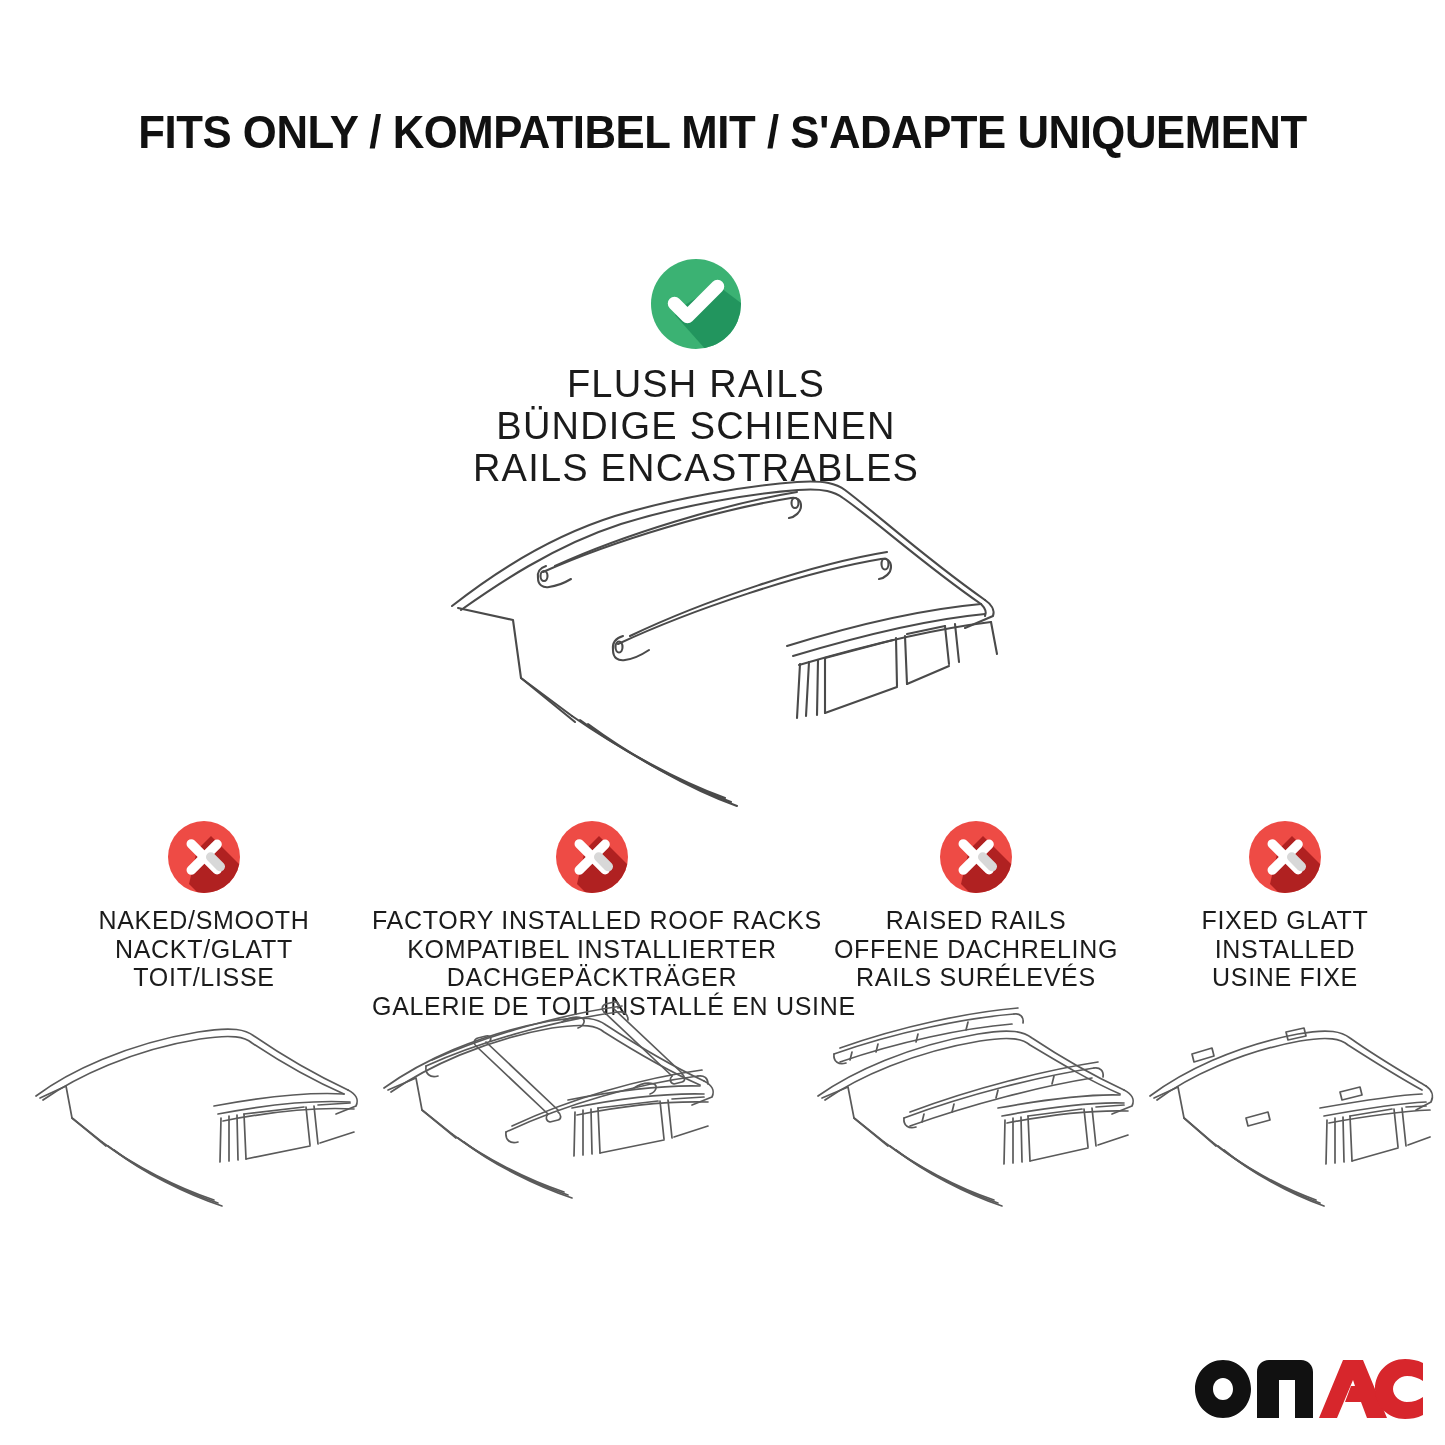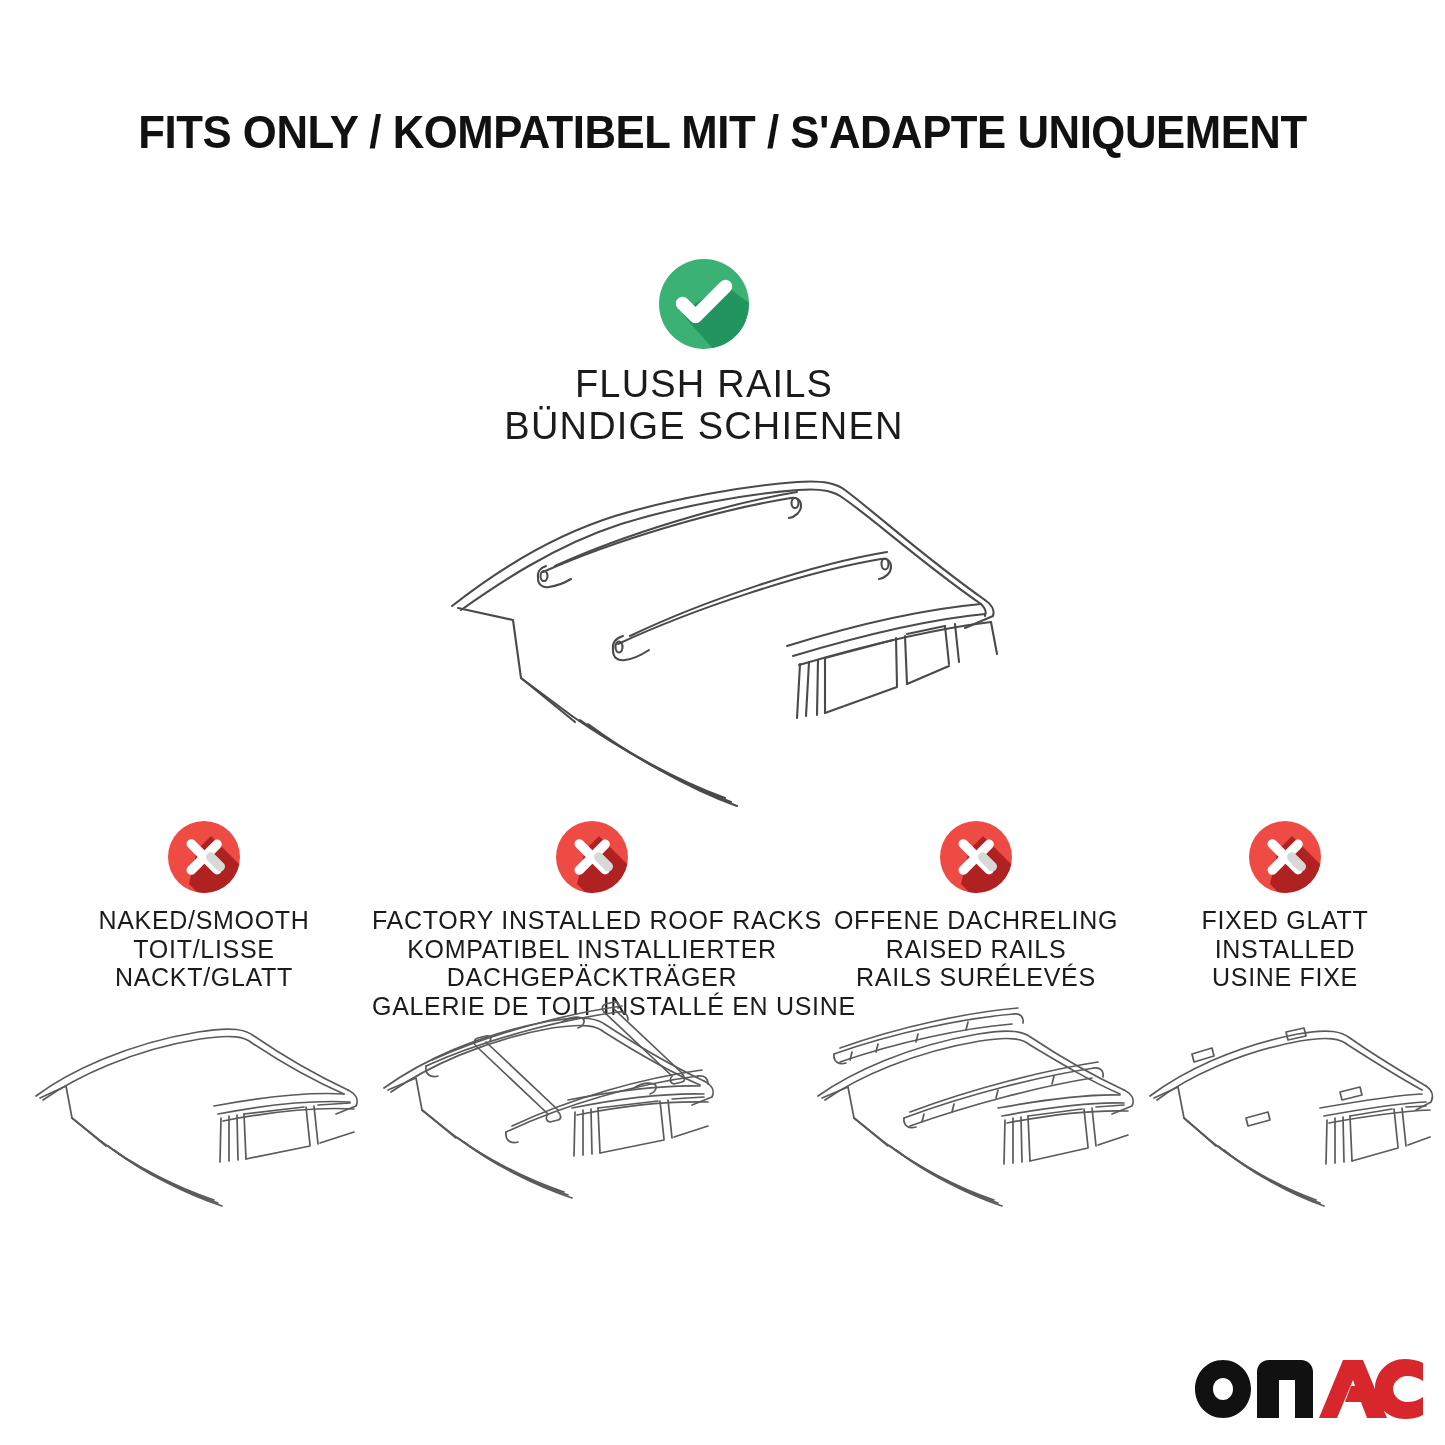--- a/index.html
+++ b/index.html
@@ -29,21 +29,21 @@
     letter-spacing: -0.5px;
     color: #111111;
     transform: scaleX(0.93);
     transform-origin: 50% 50%;
     white-space: nowrap;
   }
 
   
   .ok-block {
     position: absolute;
-    left: 8px;
+    left: 0;
     top: 255px;
     width: 1392px;
     text-align: center;
   }
   .ok-icon-wrap {
     width: 98px;
     height: 98px;
     margin: 0 auto 10px auto;
     position: relative;
   }
@@ -138,20 +138,21 @@
       <g clip-path="url(#okclip)">
         <path d="M38 50 L28 60 L60 96 L110 96 L110 60 L70 30 Z" fill="#1E8F5A" opacity="0.85"></path>
       </g>
       <path d="M27.5 48.5 L40.5 61.5 L70.5 31.5" fill="none" stroke="#FFFFFF" stroke-width="13.5" stroke-linecap="round" stroke-linejoin="round"></path>
     </svg>
   </div>
 
   <div class="ok-labels">
     <div>FLUSH RAILS</div>
     <div>BÜNDIGE SCHIENEN</div>
+    <div>RAILS ENCASTRABLES</div>
   </div>
 </div>
 
 <div class="hero-roof">
   <svg width="600" height="320" viewBox="0 0 600 320">
     <g fill="none" stroke="#4a4a4a" stroke-width="2.1" stroke-linecap="round" stroke-linejoin="round">
 
       <path d="M27 138 C60 112 120 70 190 48 C250 30 320 18 372 14
                C400 12 412 16 420 22
                C452 46 500 90 560 132"></path>
@@ -223,22 +224,22 @@
         </g>
         <g clip-path="url(#xc0)">
           <rect x="32.5" y="14" width="9.5" height="46" rx="4.75" fill="#FFFFFF" transform="rotate(45 37 37)"></rect>
           <rect x="32.5" y="14" width="9.5" height="46" rx="4.75" fill="#FFFFFF" transform="rotate(-45 37 37)"></rect>
           <rect x="37" y="37" width="9.5" height="23" rx="4.75" fill="#D8D8D8" transform="rotate(-45 37 37)"></rect>
         </g>
       </svg>
     </div>
     <div class="nc-labels">
       <div>NAKED/SMOOTH</div>
+      <div>NACKT/GLATT</div>
       <div>TOIT/LISSE</div>
-      <div>NACKT/GLATT</div>
     </div>
     <div class="nc-art">
       <svg width="372" height="210" viewBox="0 0 372 210">
         <g fill="none" stroke="#5a5a5a" stroke-width="1.7" stroke-linecap="round" stroke-linejoin="round">
           <path d="M18 86 C50 62 108 34 180 22 C216 16 228 20 236 26 C268 48 300 66 330 80"></path>
           <path d="M25 90 C58 67 114 40 182 29 C215 24 227 27 234 33 C264 53 296 71 326 84"></path>
           <path d="M22 88 L48 76 L54 108 L84 132"></path>
           <path d="M54 108 L88 136"></path>
           <path d="M84 132 C116 156 160 178 196 190"></path>
           <path d="M90 136 C120 159 164 181 200 193"></path>
@@ -353,22 +354,22 @@
           <path d="M30 30 L44 16 L86 58 L86 86 L44 86 L22 64 Z" fill="#A81D1D" opacity="0.9"></path>
         </g>
         <g clip-path="url(#xc2)">
           <rect x="32.5" y="14" width="9.5" height="46" rx="4.75" fill="#FFFFFF" transform="rotate(45 37 37)"></rect>
           <rect x="32.5" y="14" width="9.5" height="46" rx="4.75" fill="#FFFFFF" transform="rotate(-45 37 37)"></rect>
           <rect x="37" y="37" width="9.5" height="23" rx="4.75" fill="#D8D8D8" transform="rotate(-45 37 37)"></rect>
         </g>
       </svg>
     </div>
     <div class="nc-labels">
+      <div>RAISED RAILS</div>
       <div>OFFENE DACHRELING</div>
-      <div>RAISED RAILS</div>
       <div>RAILS SURÉLEVÉS</div>
     </div>
     <div class="nc-art">
       <svg width="340" height="220" viewBox="0 0 340 220">
         <g fill="none" stroke="#5a5a5a" stroke-width="1.7" stroke-linecap="round" stroke-linejoin="round">
           <path d="M12 96 C46 72 102 46 172 34 C206 28 218 32 226 38 C256 58 288 76 318 90"></path>
           <path d="M19 100 C52 77 108 52 174 41 C205 36 217 39 224 45 C254 63 284 81 314 94"></path>
           <path d="M16 98 L42 87 L48 118 L78 142"></path>
           <path d="M48 118 L82 146"></path>
           <path d="M78 142 C110 166 152 188 188 200"></path>

